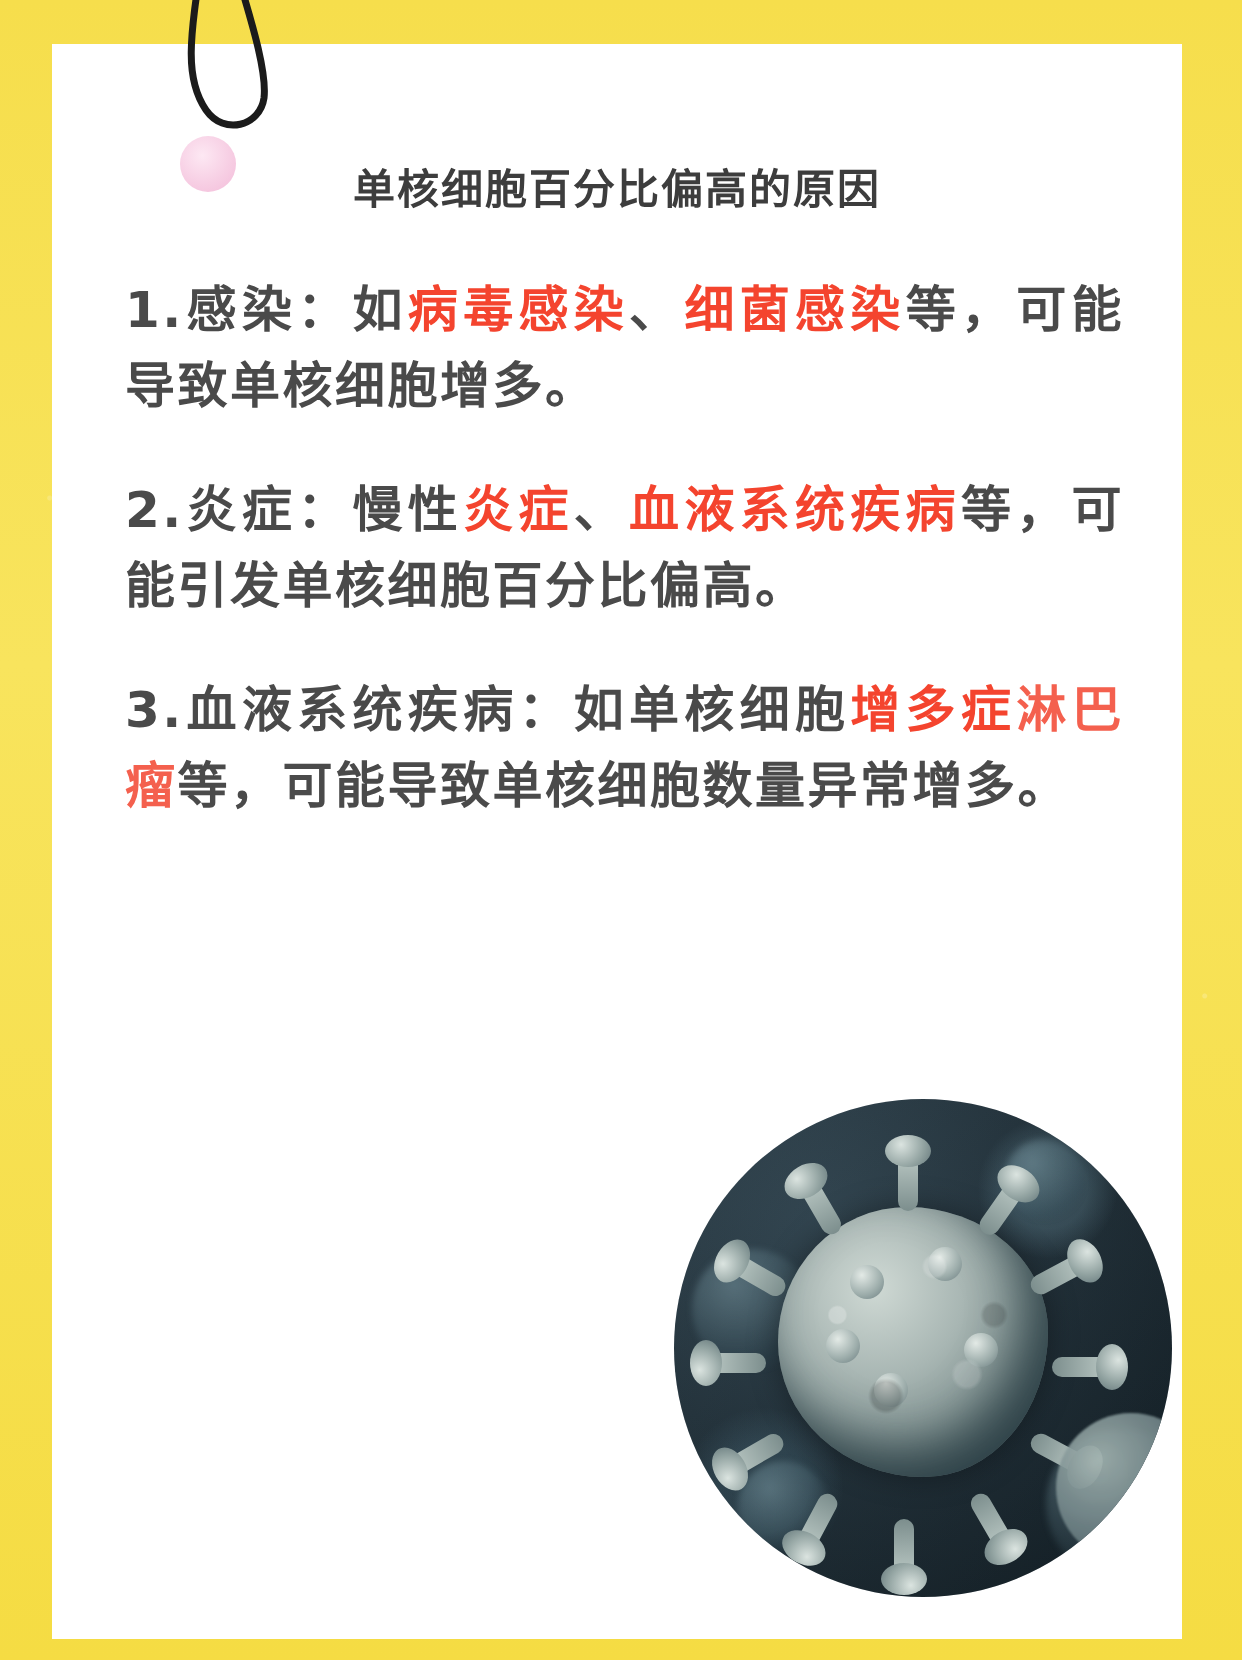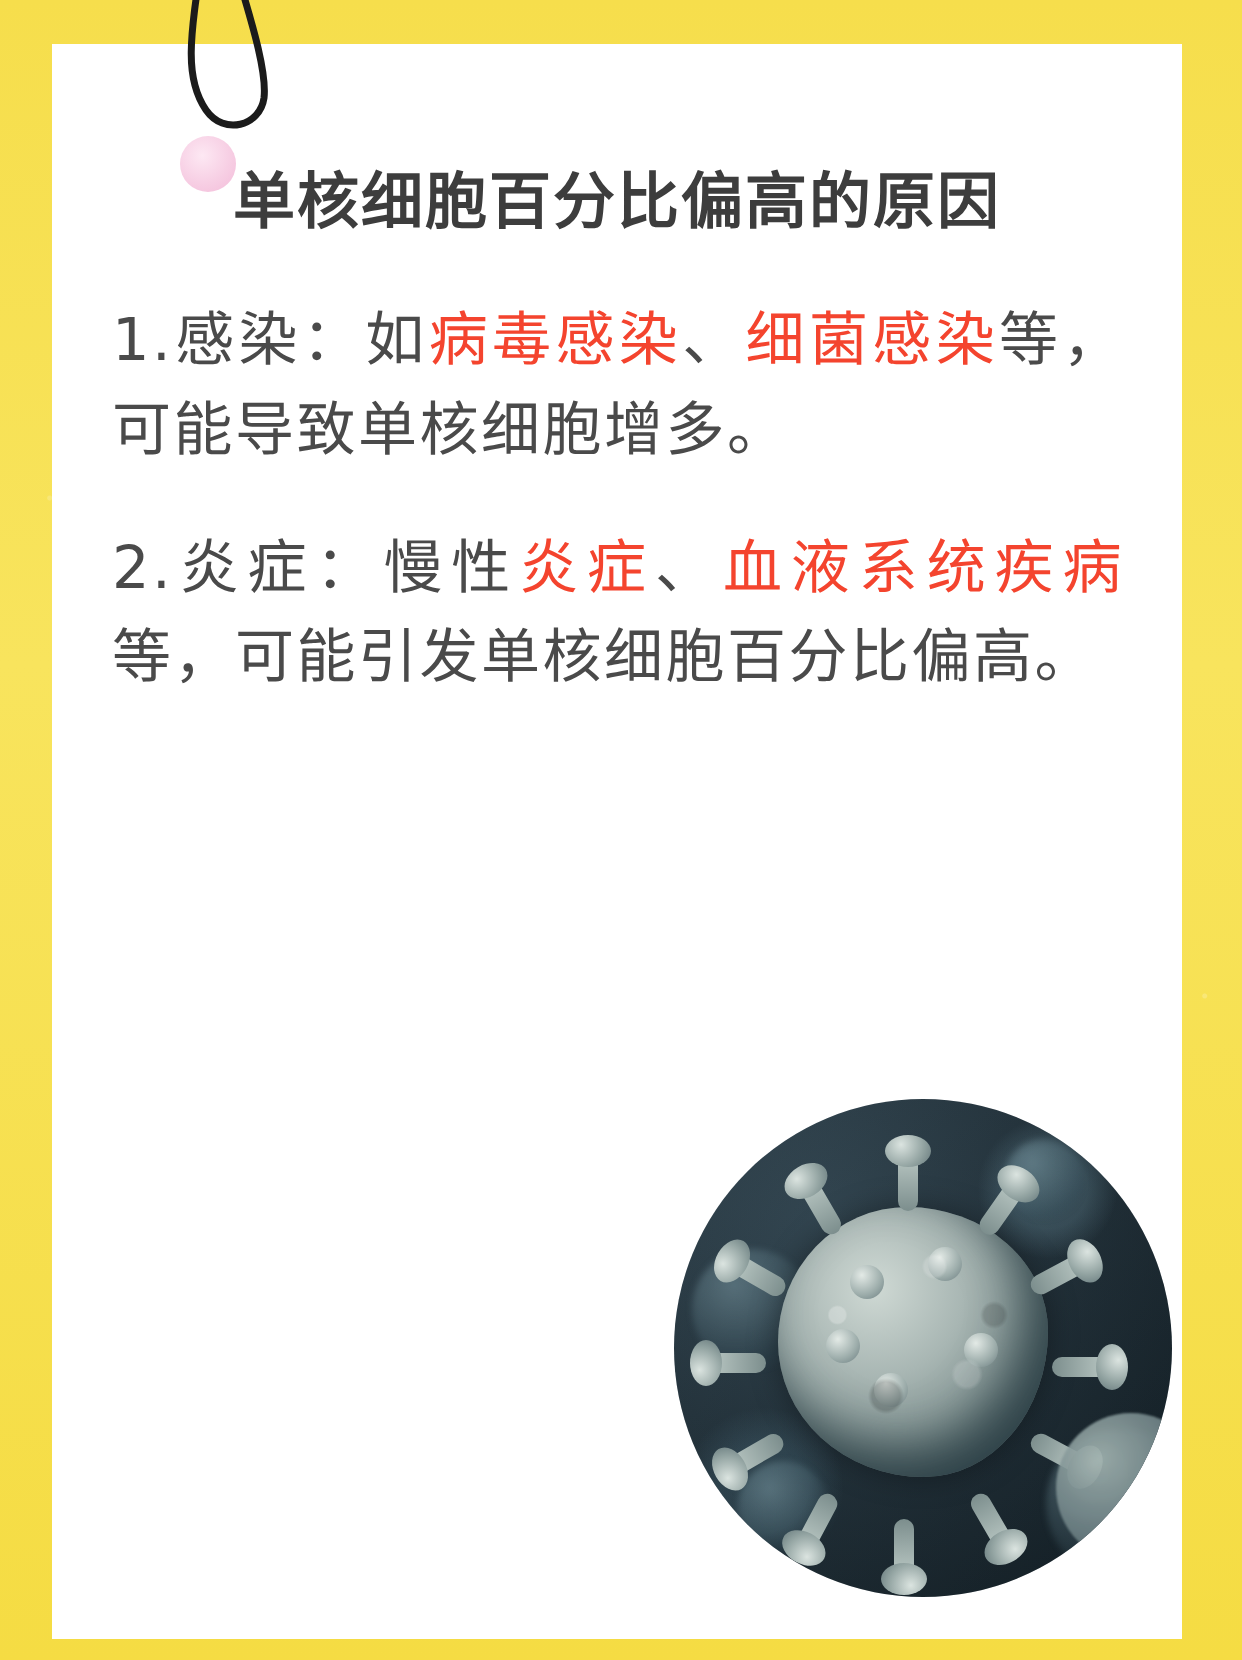--- a/index.html
+++ b/index.html
@@ -67,40 +67,40 @@
     left: 0;
     top: 0;
     width: 100%;
     padding: 0;
   }
 
   h1.title {
     margin: 0;
     padding: 122px 0 0 0;
     text-align: center;
-    font-size: 62px;
+    font-size: 42px;
     line-height: 1.15;
     letter-spacing: 2px;
     font-weight: 700;
     color: #3d3d3d;
     font-family: "DejaVu Sans", "Liberation Sans", sans-serif;
   }
 
   .body-list {
     margin: 0;
     padding: 58px 58px 0 60px;
   }
 
   .para {
-    font-size: 59px;
+    font-size: 50px;
     line-height: 1.52;
     letter-spacing: 2.5px;
     color: #4a4a4a;
-    font-weight: 400;
-    margin: 0 0 48px 0;
+    font-weight: 700;
+    margin: 0 0 48px 13px;
     text-align: justify;
     word-break: break-all;
   }
   .para:last-child { margin-bottom: 0; }
 
   .hl {
     color: #f4442e;
   }
   .hl-soft {
     color: #f4604e;
@@ -216,20 +216,23 @@
     <div class="body-list">
 
       <p class="para">
         <span>1.</span><span>感染：</span><span>如</span><span class="hl">病毒感染</span><span>、</span><span class="hl">细菌感染</span><span>等，可能导致单核细胞增多。</span>
       </p>
 
       <p class="para">
         <span>2.</span><span>炎症：</span><span>慢性</span><span class="hl">炎症</span><span>、</span><span class="hl">血液系统疾病</span><span>等，可能引发单核细胞百分比偏高。</span>
       </p>
 
+      <p class="para">
+        <span>3.</span><span>血液系统疾病：</span><span>如单核细胞</span><span class="hl">增多症</span><span class="hl-soft">淋巴瘤</span><span>等，可能导致单核细胞数量异常增多。</span>
+      </p>
 
     </div>
   </div>
 
   <div class="virus">
     <div class="deep"></div>
     <div class="ghost g1"></div>
     <div class="ghost g2"></div>
     <div class="ghost g3"></div>
     <div class="ghost g4"></div>

